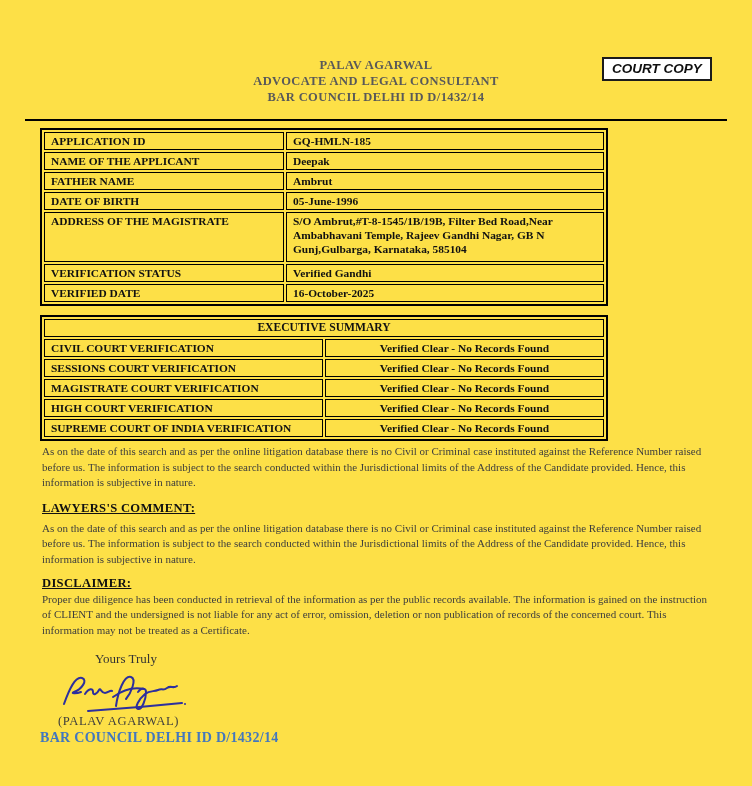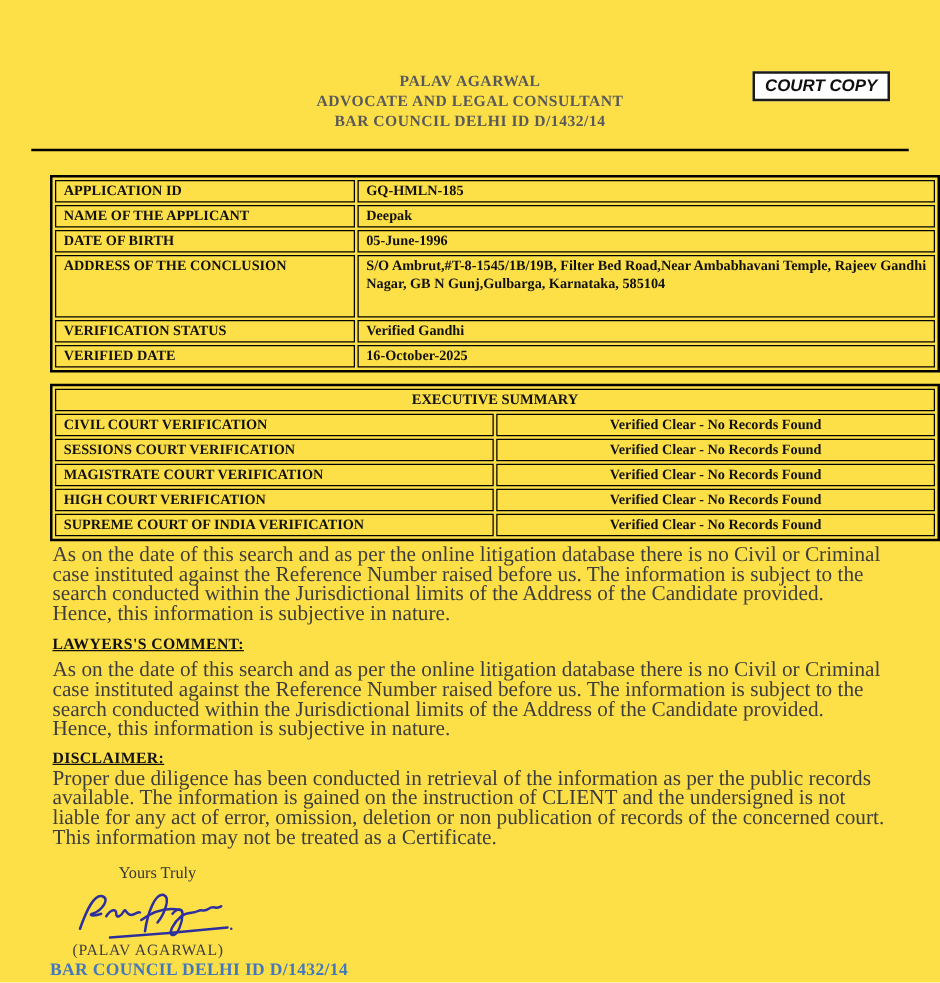--- a/index.html
+++ b/index.html
@@ -45,22 +45,22 @@
     margin-top: 9px;
     text-align: center;
     font-weight: bold;
     font-size: 13px;
     letter-spacing: 0.4px;
     color: #111;
   }
   .report-title span { text-decoration: underline; }
   
   table.doc-table {
-    margin: 19px 0 0 40px;
-    width: 712px;
+    margin: 7px 0 0 40px;
+    width: 568px;
     border-collapse: separate;
     border-spacing: 2px;
     border: 2px solid #000;
     table-layout: fixed;
   }
   table.doc-table.exec { margin-top: 9px; }
   table.doc-table td, table.doc-table th {
     border: 1px solid #000;
     padding: 1px 6px;
     font-weight: bold;
@@ -82,21 +82,21 @@
   .section-heading {
     margin-top: 8px;
     font-weight: bold;
     font-size: 12.6px;
     letter-spacing: 0.3px;
     color: #111;
   }
   .section-heading span { text-decoration: underline; }
   .section-body {
     margin-top: 3px;
-    font-size: 17px;
+    font-size: 11px;
     line-height: 15.6px;
     color: #3d3d3d;
     width: 668px;
   }
   
   .closing { margin: 13px 0 0 95px; font-size: 13px; color: #333; }
   .signature-wrap { margin: 3px 0 0 58px; height: 44px; }
   .name-paren {
     margin-left: 58px;
     font-size: 12.6px;
@@ -130,25 +130,29 @@
     <tbody>
         <tr>
       <td class="lbl">APPLICATION ID</td>
       <td>GQ-HMLN-185</td>
     </tr>
     <tr>
       <td class="lbl">NAME OF THE APPLICANT</td>
       <td>Deepak</td>
     </tr>
     <tr>
+      <td class="lbl">FATHER NAME</td>
+      <td>Ambrut</td>
+    </tr>
+    <tr>
       <td class="lbl">DATE OF BIRTH</td>
       <td>05-June-1996</td>
     </tr>
     <tr>
-      <td class="lbl addr-lbl">ADDRESS OF THE CONCLUSION</td>
+      <td class="lbl addr-lbl">ADDRESS OF THE MAGISTRATE</td>
       <td class="addr">S/O Ambrut,#T-8-1545/1B/19B, Filter Bed Road,Near Ambabhavani Temple, Rajeev Gandhi Nagar, GB N Gunj,Gulbarga, Karnataka, 585104</td>
     </tr>
     <tr>
       <td class="lbl">VERIFICATION STATUS</td>
       <td>Verified Gandhi</td>
     </tr>
     <tr>
       <td class="lbl">VERIFIED DATE</td>
       <td>16-October-2025</td>
     </tr>

